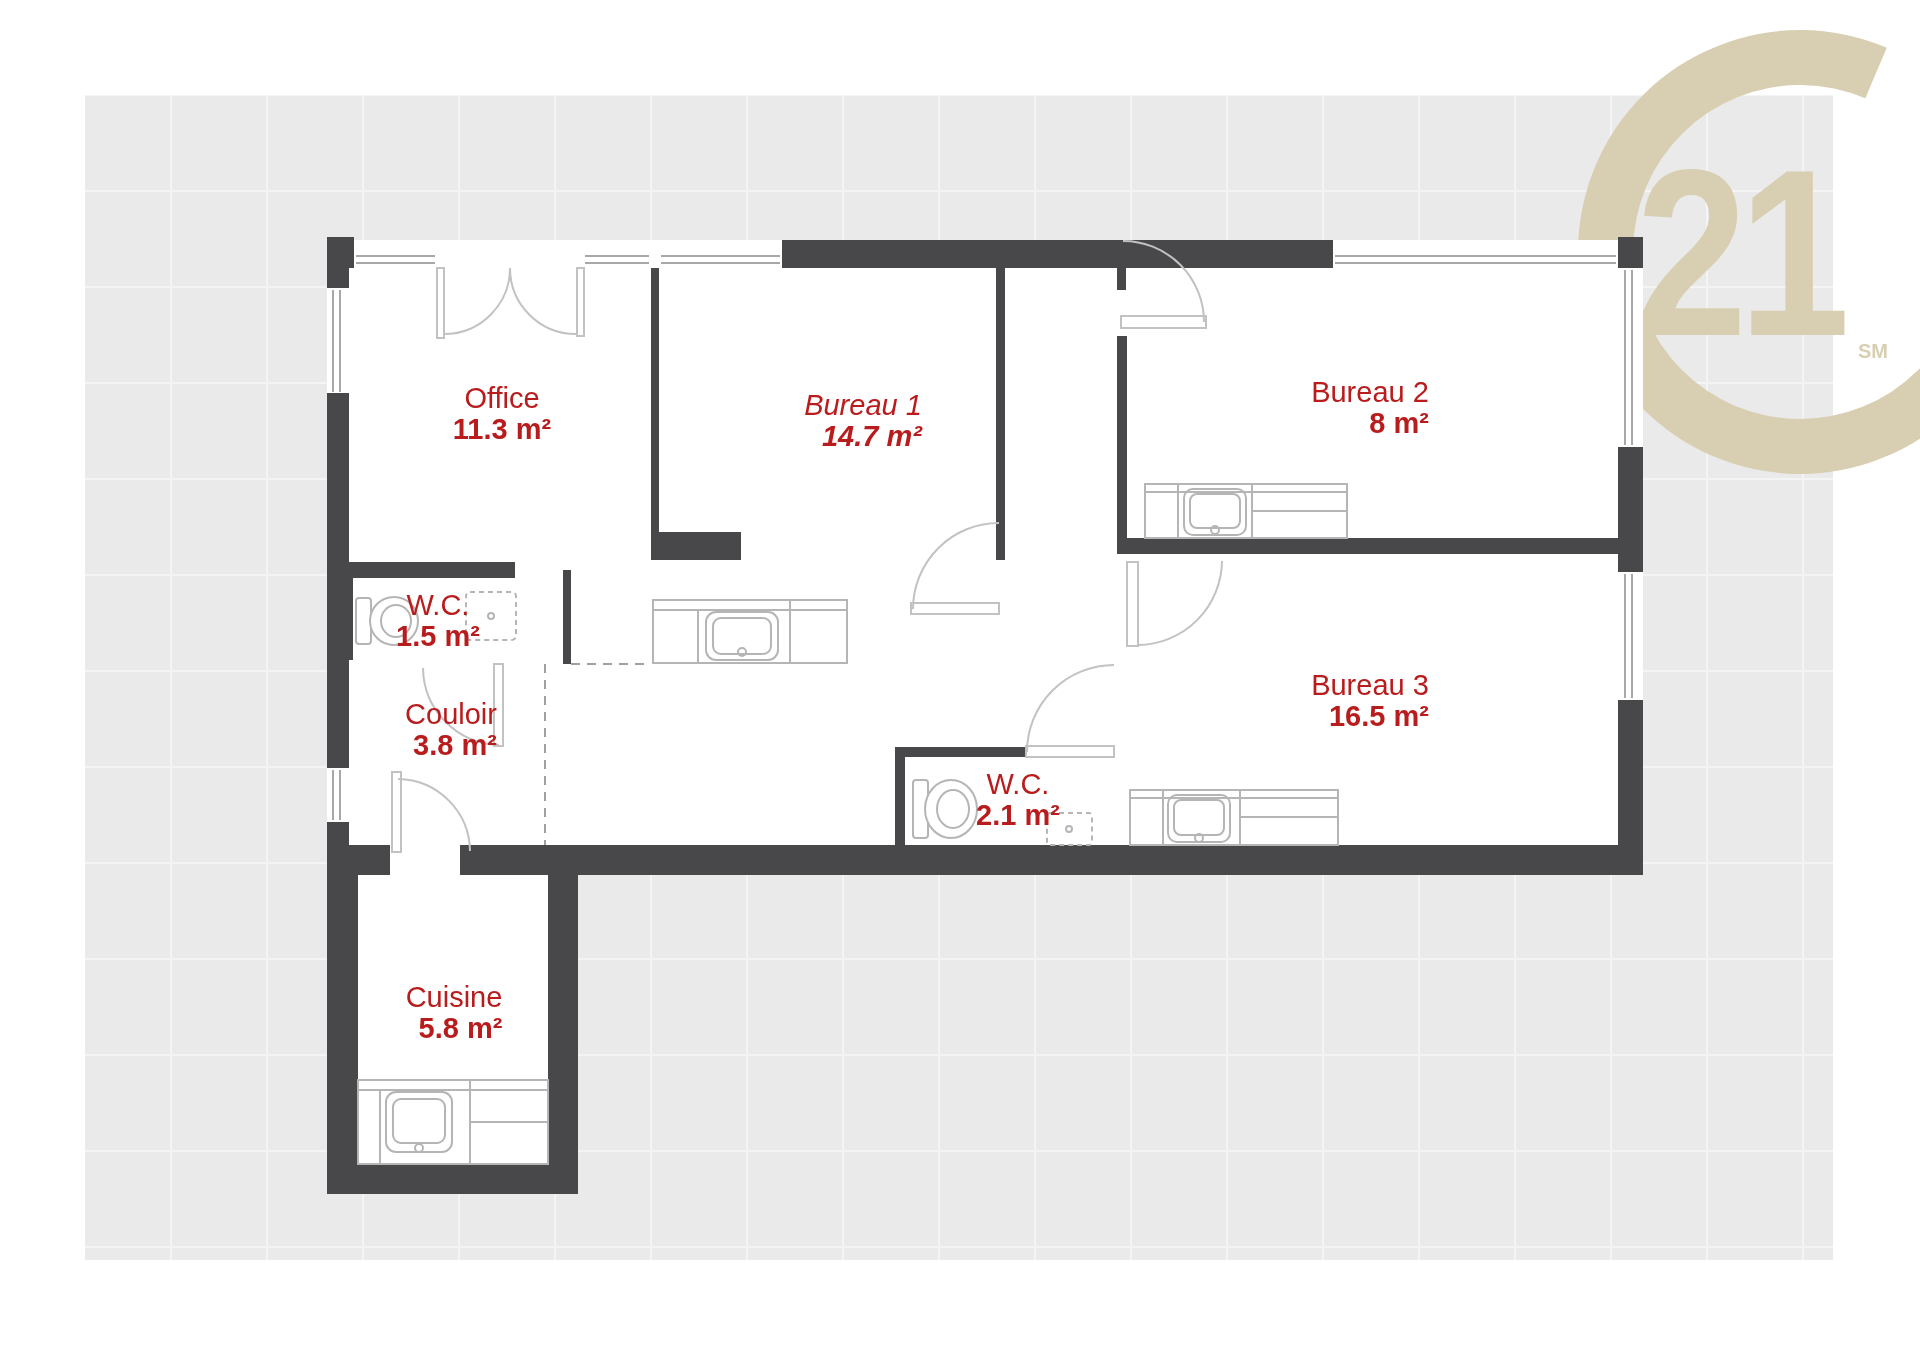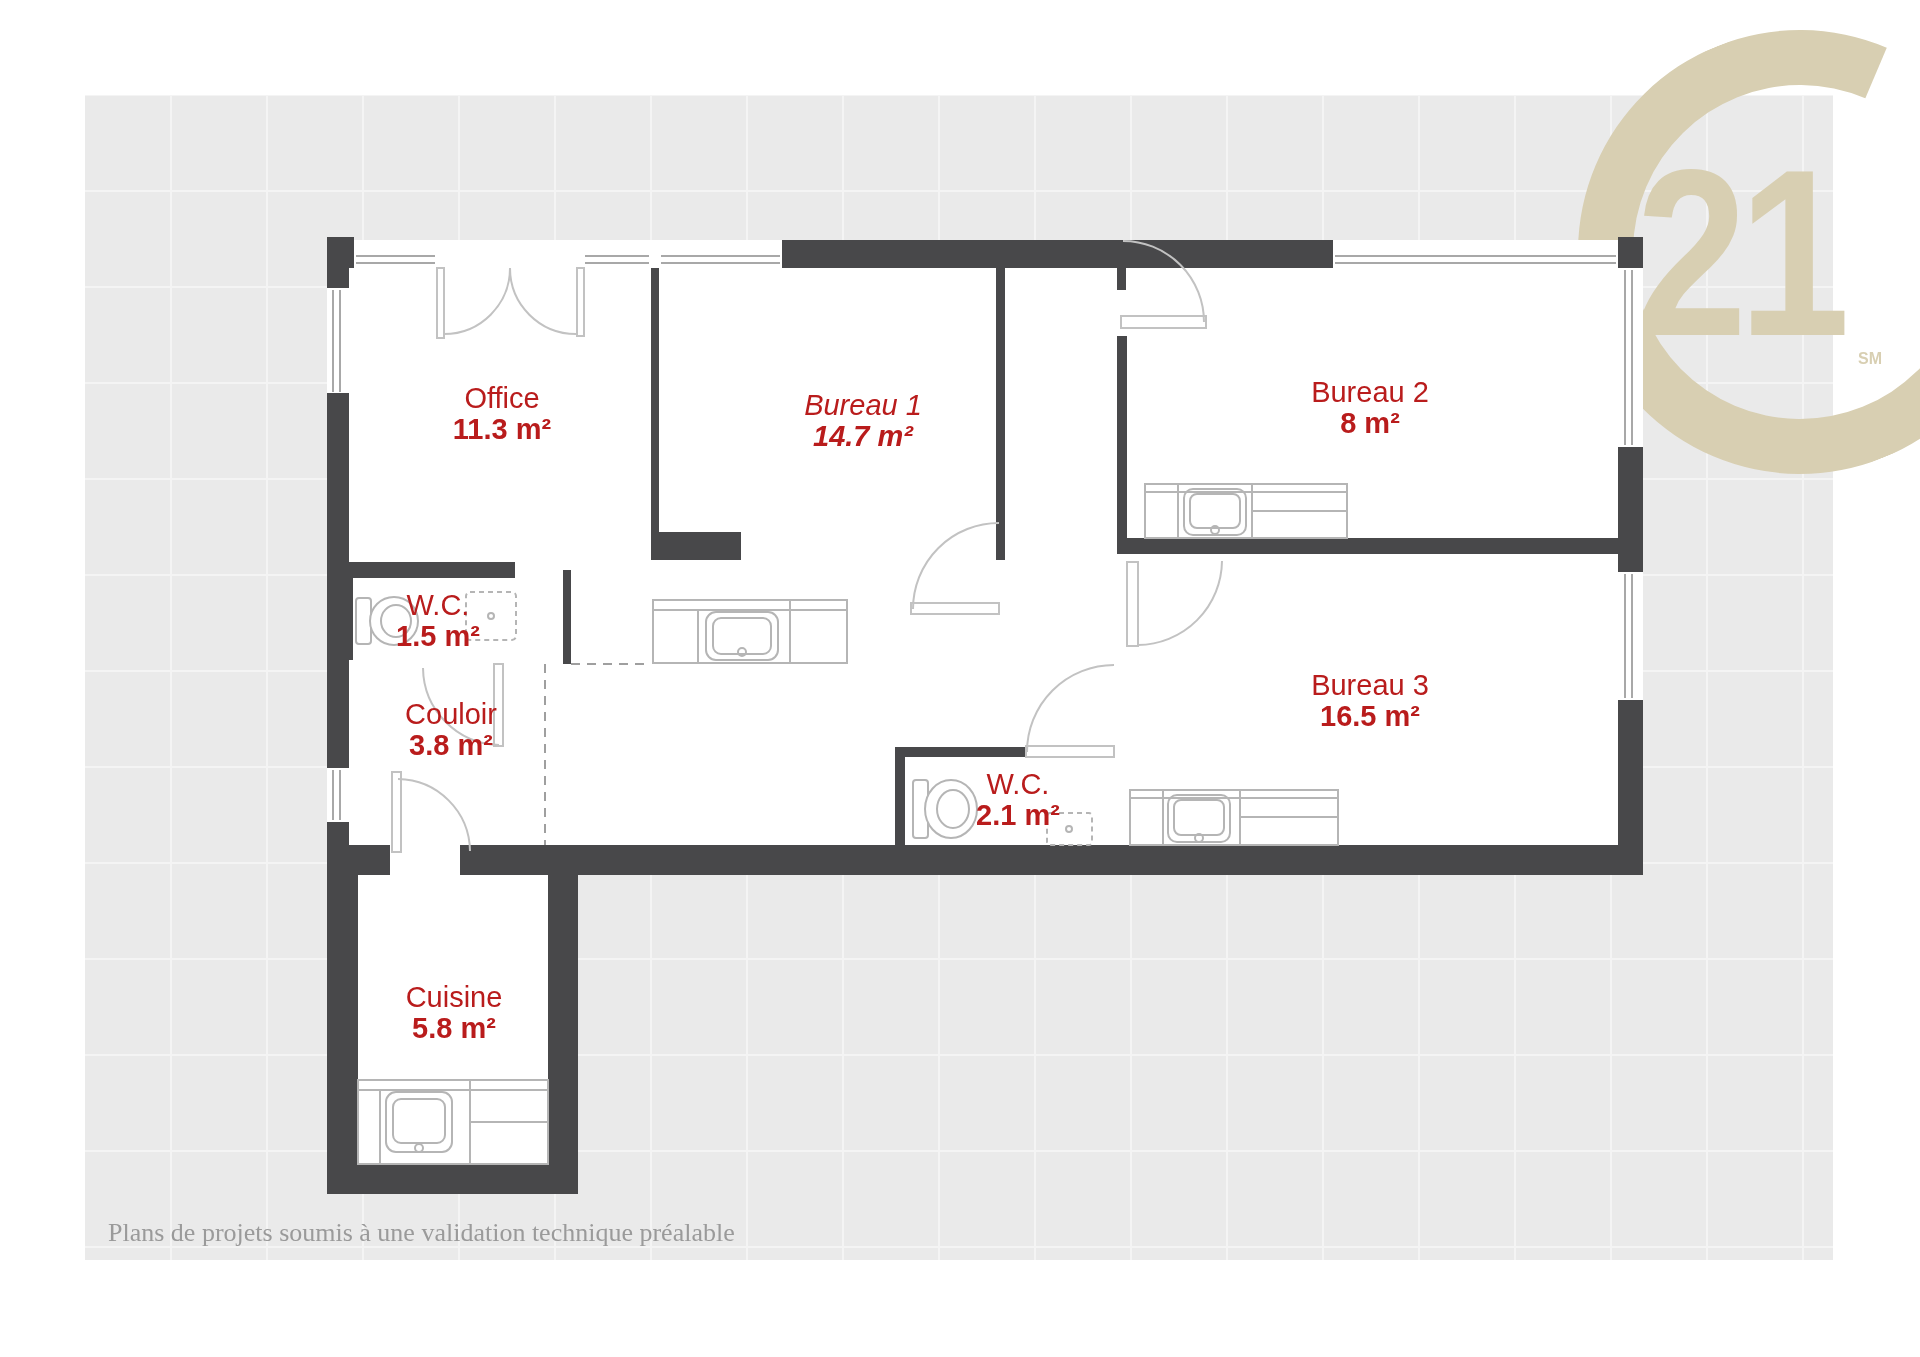--- a/index.html
+++ b/index.html
@@ -9,28 +9,28 @@
   #bg{position:absolute;left:85px;top:95px;width:1748px;height:1165px;background-color:#eaeaea;
       background-image:linear-gradient(#f4f4f4 2px, transparent 2px),
                        linear-gradient(90deg, #f4f4f4 2px, transparent 2px);
       background-size:96px 96px;background-position:-11px -1px;}
   
   #logo{position:absolute;left:0;top:0;width:1920px;height:1357px;pointer-events:none;}
   #logo .ring{position:absolute;left:1578px;top:30px;width:334px;height:334px;border:55px solid #d8cfb2;
       border-radius:50%;border-right-color:transparent;transform:rotate(-22deg);}
   #logo .num{position:absolute;left:1636px;top:148px;color:#d8cfb2;font-weight:bold;
       font-size:238px;line-height:210px;letter-spacing:-10px;transform:scaleX(0.84);transform-origin:left top;}
-  #logo .sm{position:absolute;left:1858px;top:340px;color:#d8cfb2;font-size:16px;font-weight:bold;margin-top:10px;}
+  #logo .sm{position:absolute;left:1858px;top:340px;color:#d8cfb2;font-size:20px;font-weight:bold;}
   
   .white{position:absolute;background:#ffffff;}
   .wall{position:absolute;background:#48484a;}
   #lines{position:absolute;left:0;top:0;z-index:6;}
   .room-label{position:absolute;z-index:8;transform:translateX(-50%);text-align:center;
       color:#b91c1c;font-size:29px;line-height:31px;white-space:nowrap;}
-  .room-label .rarea{font-weight:bold;}
+  .room-label .rarea{font-weight:bold;text-align:right;}
   #footer-note{position:absolute;left:108px;top:1218px;z-index:8;color:#9a9a9a;
       font-family:"Liberation Serif", serif;font-size:26px;}
   .z2{z-index:2;} .z4{z-index:4;}
 </style>
 </head>
 <body>
 
 <div id="stage">
 
   <div id="bg"></div>
@@ -183,15 +183,14 @@
   </div>
   <div class="room-label" style="left:1018px;top:769px;">
     <div class="rname">W.C.</div>
     <div class="rarea">2.1 m²</div>
   </div>
   <div class="room-label" style="left:454px;top:982px;">
     <div class="rname">Cuisine</div>
     <div class="rarea">5.8 m²</div>
   </div>
 
-  <div id="footer-note">Plans de projets soumis à une validation technique préalable</div>
 
 </div>
 
 </body></html>

